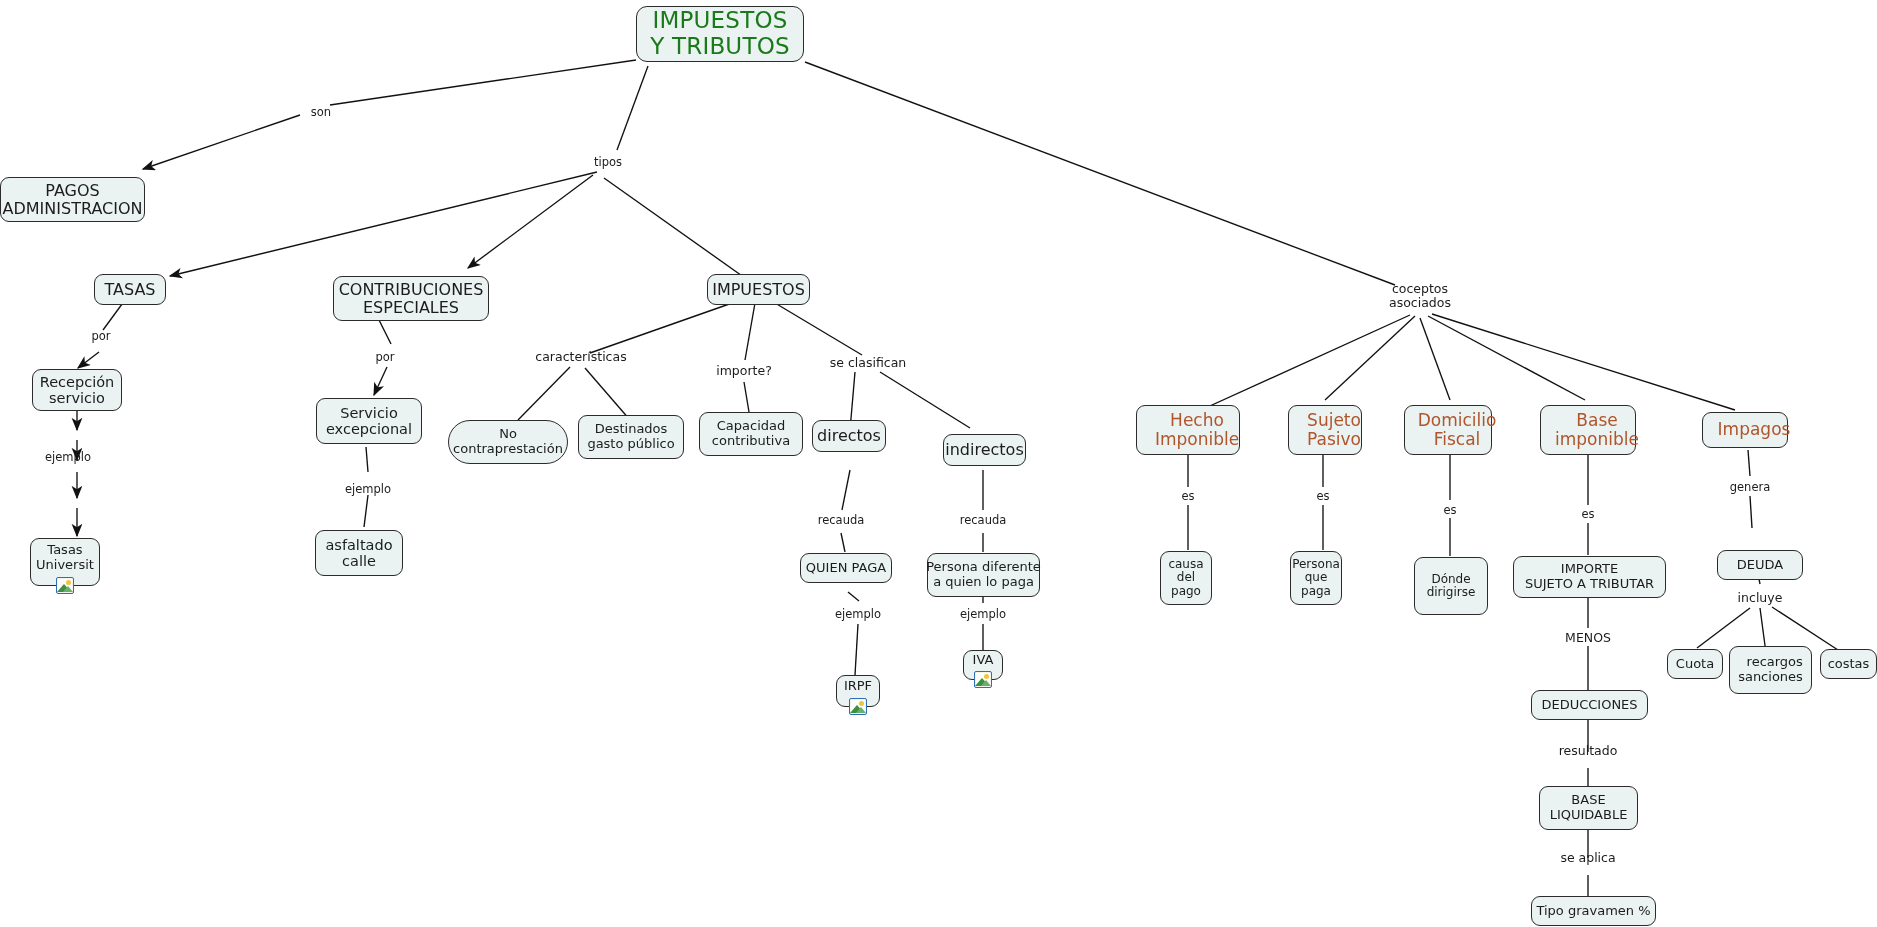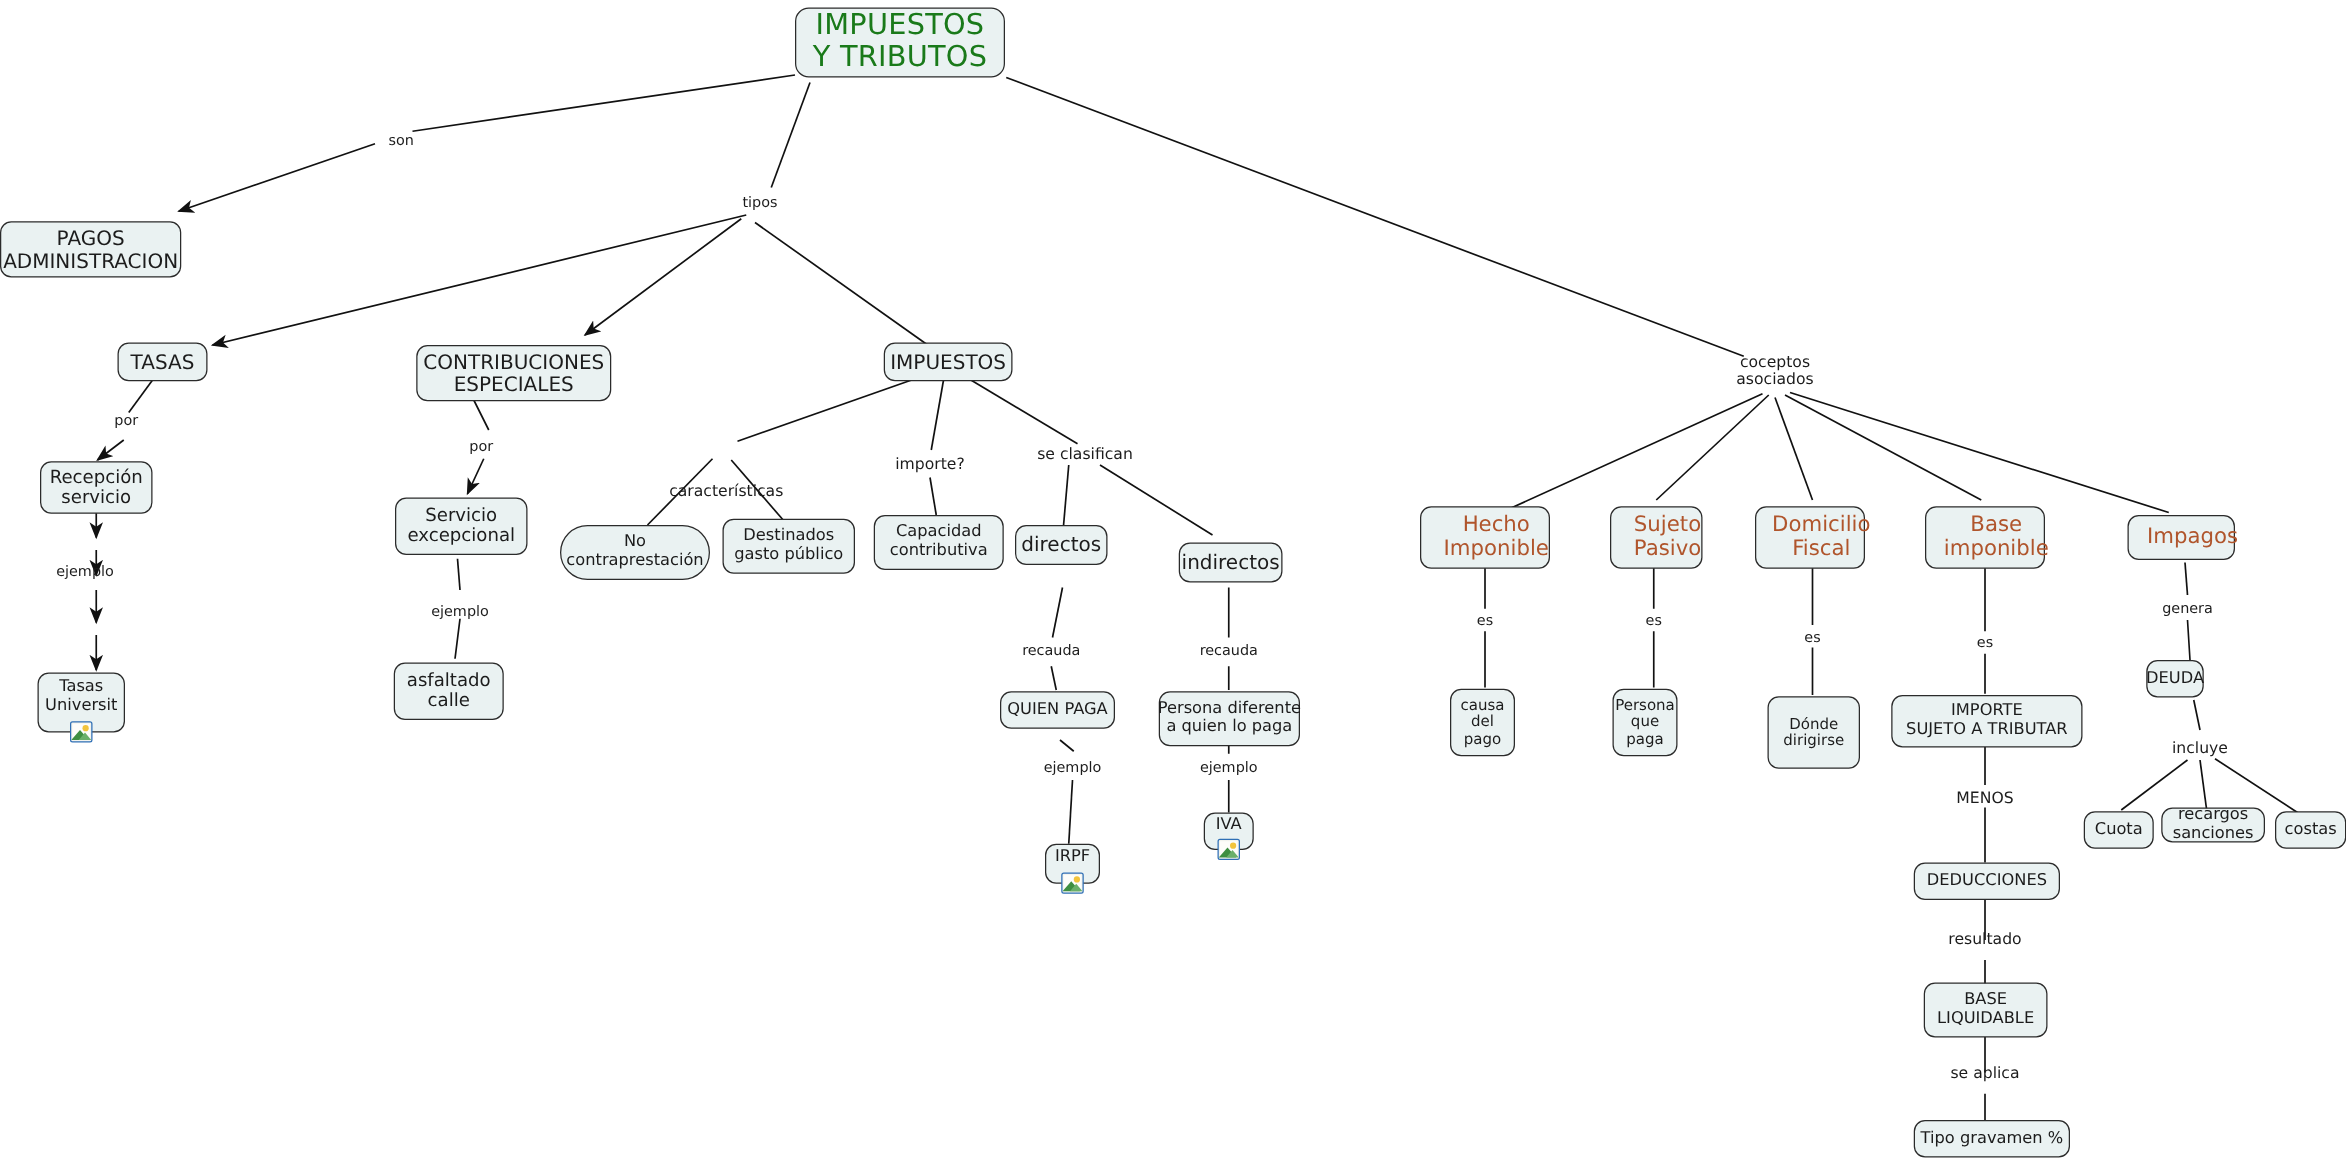--- a/index.html
+++ b/index.html
@@ -278,36 +278,36 @@
   <div class="node sz-sm" style="left:1513px;top:556px;width:153px;height:42px;">IMPORTE
 SUJETO A TRIBUTAR</div>
 
   <div class="node sz-sm" style="left:1531px;top:690px;width:117px;height:30px;">DEDUCCIONES</div>
 
   <div class="node sz-sm" style="left:1539px;top:786px;width:99px;height:44px;">BASE
 LIQUIDABLE</div>
 
   <div class="node sz-sm" style="left:1531px;top:896px;width:125px;height:30px;">Tipo gravamen %</div>
 
-  <div class="node sz-sm" style="left:1717px;top:528px;width:46px;height:30px;">DEUDA</div>
+  <div class="node sz-sm" style="left:1717px;top:550px;width:86px;height:30px;">DEUDA</div>
 
   <div class="node sz-sm" style="left:1667px;top:649px;width:56px;height:30px;">Cuota</div>
 
-  <div class="node sz-sm" style="left:1729px;top:646px;width:83px;height:28px;">recargos
+  <div class="node sz-sm" style="left:1729px;top:646px;width:83px;height:48px;text-align:right;">recargos
 sanciones</div>
 
   <div class="node sz-sm" style="left:1820px;top:649px;width:57px;height:30px;">costas</div>
 
   <div class="link-label" style="left:321px;top:112px;">son</div>
   <div class="link-label" style="left:608px;top:162px;">tipos</div>
   <div class="link-label" style="left:101px;top:336px;">por</div>
   <div class="link-label" style="left:68px;top:457px;">ejemplo</div>
   <div class="link-label" style="left:385px;top:357px;">por</div>
   <div class="link-label" style="left:368px;top:489px;">ejemplo</div>
-  <div class="link-label lbl-md" style="left:581px;top:357px;margin-top:36px;">características</div>
+  <div class="link-label lbl-md" style="left:581px;top:357px;">características</div>
   <div class="link-label lbl-md" style="left:744px;top:371px;">importe?</div>
   <div class="link-label lbl-md" style="left:868px;top:363px;">se clasifican</div>
   <div class="link-label" style="left:841px;top:520px;">recauda</div>
   <div class="link-label" style="left:983px;top:520px;">recauda</div>
   <div class="link-label" style="left:858px;top:614px;">ejemplo</div>
   <div class="link-label" style="left:983px;top:614px;">ejemplo</div>
   <div class="link-label lbl-md" style="left:1420px;top:296px;">coceptos
 asociados</div>
   <div class="link-label" style="left:1188px;top:496px;">es</div>
   <div class="link-label" style="left:1323px;top:496px;">es</div>

